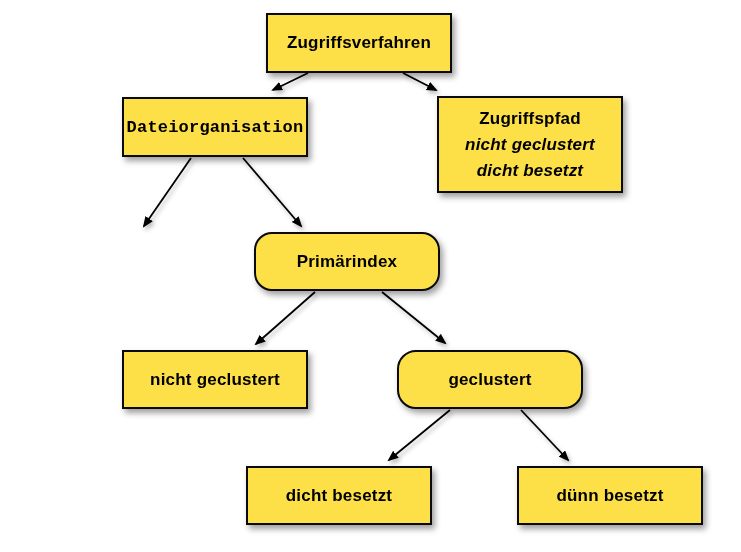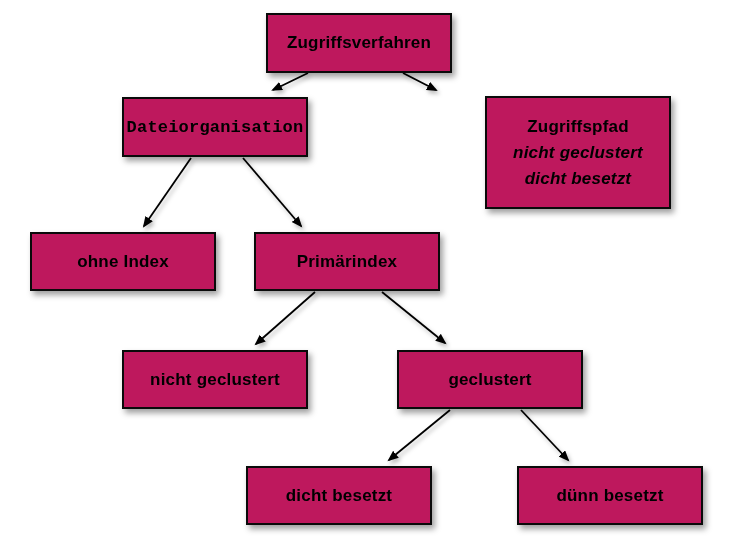--- a/index.html
+++ b/index.html
@@ -19,21 +19,21 @@
     position: absolute;
     left: 0;
     top: 0;
     width: 741px;
     height: 552px;
     filter: drop-shadow(2px 3px 2px rgba(0,0,0,0.28));
   }
   .node {
     position: absolute;
     box-sizing: border-box;
-    background: #be185d;
+    background: #fde047;
     border: 2px solid #0a0a0a;
     box-shadow: 3px 4px 6px rgba(0,0,0,0.38);
     display: flex;
     align-items: center;
     justify-content: center;
     text-align: right;
     color: #000000;
     font-size: 17px;
     font-weight: bold;
     letter-spacing: 0.2px;
@@ -42,25 +42,25 @@
     flex-direction: column;
     justify-content: center;
     line-height: 26px;
   }
   .node .line { display: block; }
   .node .line.italic { font-style: italic; }
 
   
   #n-root            { left: 266px; top: 13px;  width: 186px; height: 60px;  }
   #n-dateiorg        { left: 122px; top: 97px;  width: 186px; height: 60px; font-family: Liberation Mono, monospace;  }
-  #n-zugriffspfad    { left: 437px; top: 96px;  width: 186px; height: 113px; margin-left: 48px; }
+  #n-zugriffspfad    { left: 437px; top: 96px;  width: 186px; height: 97px; }
   #n-ohne-index      { left: 30px;  top: 232px; width: 186px; height: 59px;  }
-  #n-primaerindex    { left: 254px; top: 232px; width: 186px; height: 59px;  }
+  #n-primaerindex    { left: 254px; top: 232px; width: 186px; height: 59px; border-radius: 18px;  }
   #n-nicht-gecl      { left: 122px; top: 350px; width: 186px; height: 59px;  }
-  #n-geclustert      { left: 397px; top: 350px; width: 186px; height: 59px;  }
+  #n-geclustert      { left: 397px; top: 350px; width: 186px; height: 59px; border-radius: 19px;  }
   #n-dicht-besetzt   { left: 246px; top: 466px; width: 186px; height: 59px;  }
   #n-duenn-besetzt   { left: 517px; top: 466px; width: 186px; height: 59px;  }
 </style>
 </head>
 <body>
 
 <div class="canvas">
 
   <svg class="edges-layer" width="741" height="552" viewBox="0 0 741 552" xmlns="http://www.w3.org/2000/svg">
     <defs>
@@ -85,23 +85,20 @@
   <div class="node" id="n-dateiorg">
     <span class="line">Dateiorganisation</span>
   </div>
 
   <div class="node multiline" id="n-zugriffspfad">
     <span class="line">Zugriffspfad</span>
     <span class="line italic">nicht geclustert</span>
     <span class="line italic">dicht besetzt</span>
   </div>
 
-  <div class="node" id="n-ohne-index">
-    <span class="line">ohne Index</span>
-  </div>
 
   <div class="node" id="n-primaerindex">
     <span class="line">Primärindex</span>
   </div>
 
   <div class="node" id="n-nicht-gecl">
     <span class="line">nicht geclustert</span>
   </div>
 
   <div class="node" id="n-geclustert">

